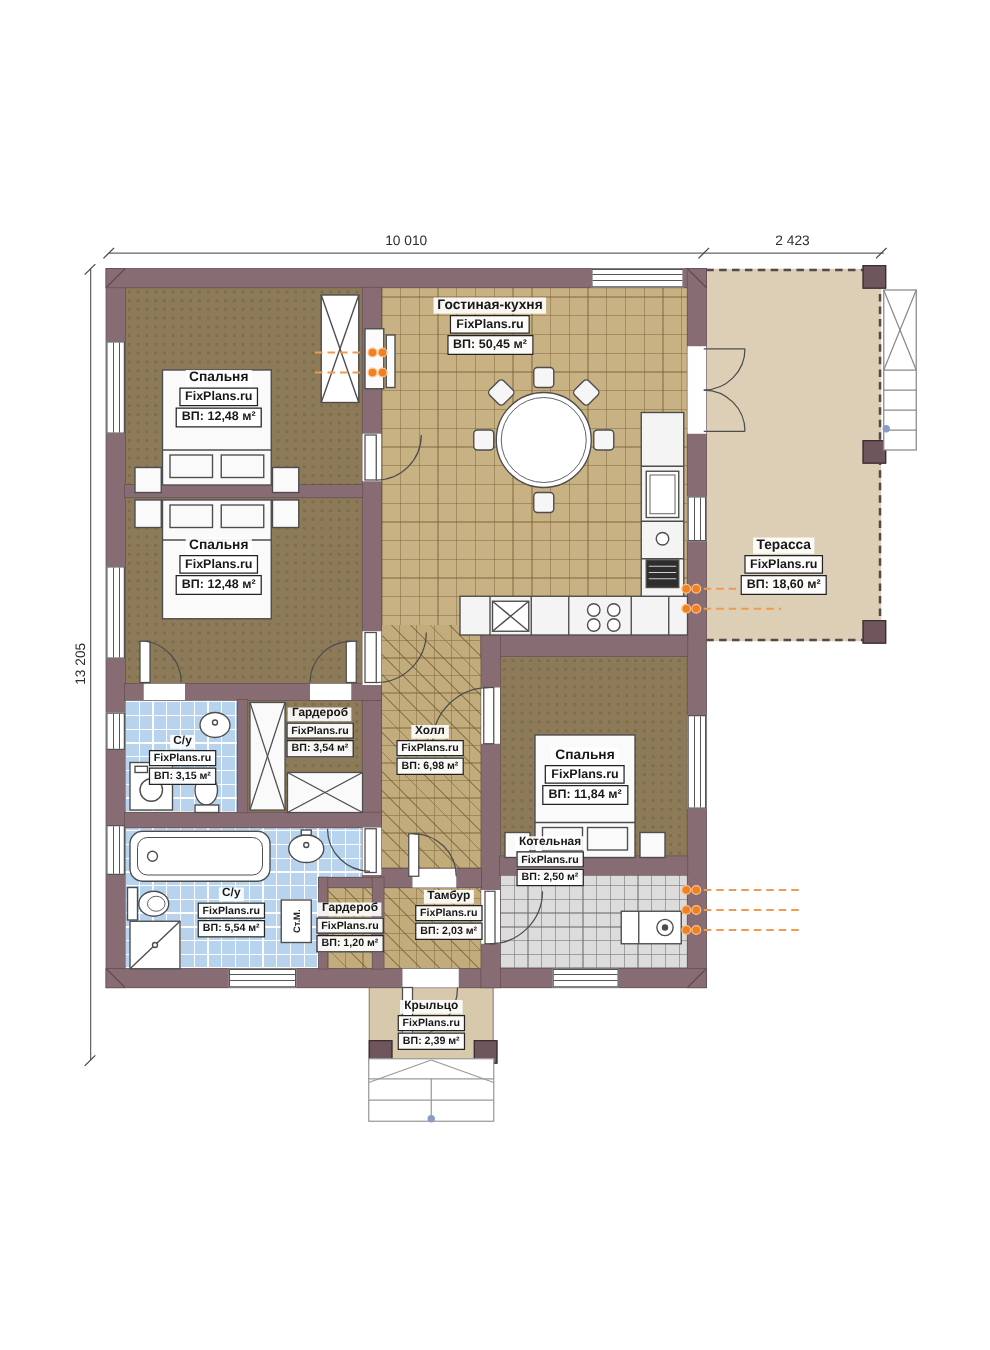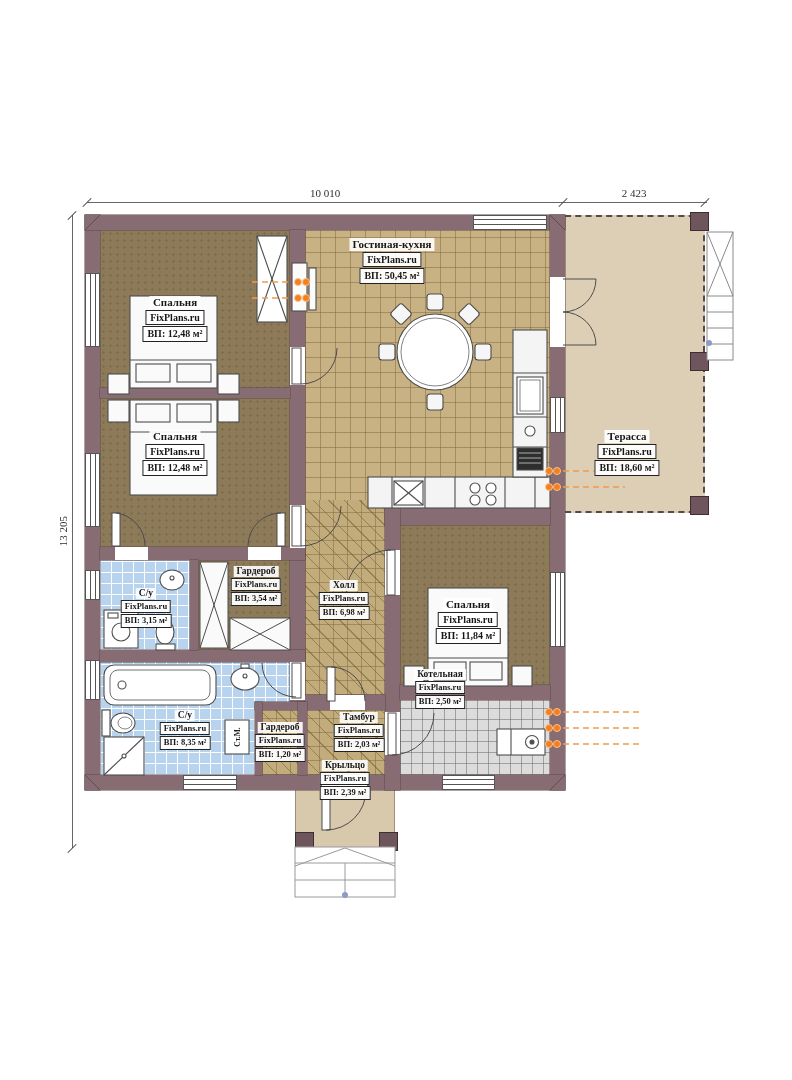--- a/index.html
+++ b/index.html
@@ -1,17 +1,17 @@
 <!DOCTYPE html>
 <html><head>
 <meta charset="utf-8">
 <style>
   html,body{margin:0;padding:0;background:#fff;}
   .canvas{position:relative;width:792px;height:1080px;background:#ffffff;overflow:hidden;
-          font-family:Liberation Serif, serif;}
+          font-family:Liberation Sans, sans-serif;}
   
   .floor{position:absolute;box-sizing:border-box;z-index:1;}
   .f-brown{background-color:#8c7a58;
     background-image:radial-gradient(rgba(60,45,20,.18) 1px, transparent 1.4px);
     background-size:7px 7px;}
   .f-tan{background-color:#c8b183;
     background-image:
       repeating-linear-gradient(0deg, rgba(120,96,55,.45) 0 1px, transparent 1px 15px),
       repeating-linear-gradient(90deg, rgba(120,96,55,.45) 0 1px, transparent 1px 15px);}
   .f-hatch{background-color:#c3ac7c;
@@ -375,40 +375,40 @@
 
   <div class="room-label" style="left:468px;top:598px">
     <div class="rl-name">Спальня</div>
     <div class="rl-box">FixPlans.ru</div>
     <div class="rl-box">ВП: 11,84 м²</div>
   </div>
 
   <div class="room-label small" style="left:185px;top:710px">
     <div class="rl-name">С/у</div>
     <div class="rl-box">FixPlans.ru</div>
-    <div class="rl-box">ВП: 8,35 м²</div>
+    <div class="rl-box">ВП: 5,54 м²</div>
   </div>
 
   <div class="room-label small" style="left:280px;top:722px">
     <div class="rl-name">Гардероб</div>
     <div class="rl-box">FixPlans.ru</div>
     <div class="rl-box">ВП: 1,20 м²</div>
   </div>
 
   <div class="room-label small" style="left:359px;top:712px">
     <div class="rl-name">Тамбур</div>
     <div class="rl-box">FixPlans.ru</div>
     <div class="rl-box">ВП: 2,03 м²</div>
   </div>
 
   <div class="room-label small" style="left:440px;top:669px">
     <div class="rl-name">Котельная</div>
     <div class="rl-box">FixPlans.ru</div>
     <div class="rl-box">ВП: 2,50 м²</div>
   </div>
 
-  <div class="room-label small" style="left:345px;top:760px">
+  <div class="room-label small" style="left:345px;top:800px">
     <div class="rl-name">Крыльцо</div>
     <div class="rl-box">FixPlans.ru</div>
     <div class="rl-box">ВП: 2,39 м²</div>
   </div>
 
 </div>
 
 </body></html>

